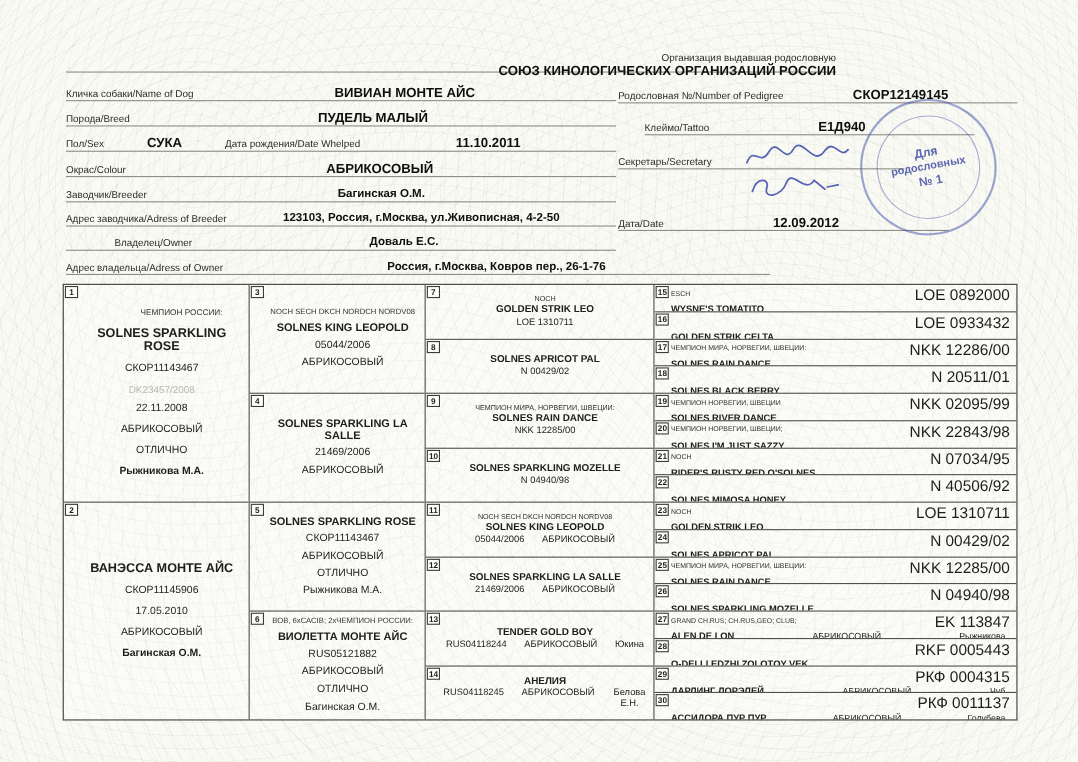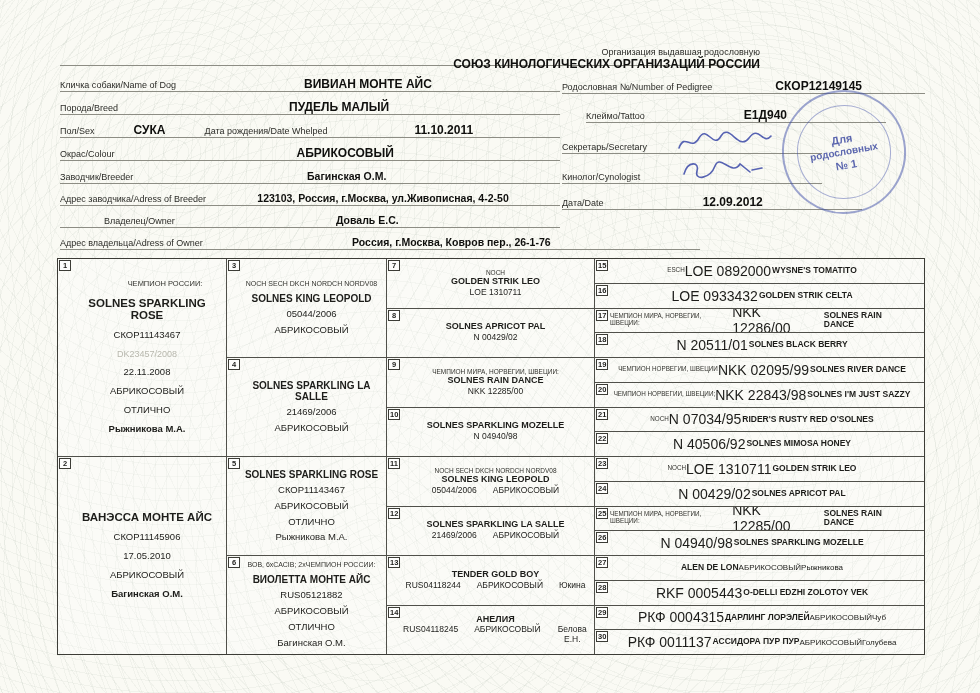--- a/index.html
+++ b/index.html
@@ -32,21 +32,21 @@
   .pcol+.pcol{border-left:1px solid #50504a;}
   .c1{width:168px;} .c2{width:160px;} .c3{width:208px;} .c4{flex:1;}
   .cell{position:relative;flex:1;overflow:hidden;}
   .pcol .cell + .cell{border-top:1px solid #50504a;}
   .num{position:absolute;top:1px;left:1px;min-width:12px;height:11px;padding:0 1px;border:1px solid #3c3c36;
     font-size:7.5px;font-weight:700;display:flex;align-items:center;justify-content:center;background:rgba(255,255,255,.7);z-index:2;}
   .cell div:empty,.cell span:empty{display:none;}
   .g1,.g2{display:flex;flex-direction:column;align-items:center;justify-content:center;text-align:center;padding:4px 6px 4px 16px;}
   .g1{gap:8px;} .g2{gap:5px;}
   .g3{display:flex;flex-direction:column;justify-content:center;text-align:center;gap:1px;padding:2px 6px 2px 16px;}
-  .g4{display:flex;flex-direction:row;justify-content:center;gap:1px;padding:1px 6px 1px 15px;}
+  .g4{display:flex;flex-direction:column;justify-content:space-between;gap:1px;padding:1px 6px 1px 15px;}
   .titles{font-size:6.5px;color:#33332e;line-height:1.1;}
   .g1 .titles{font-size:7.5px;margin-left:36px;} .g2 .titles{font-size:7px;}
   .nm{font-weight:700;line-height:1.1;}
   .g1 .nm{font-size:11.5px;} .g2 .nm{font-size:10px;} .g3 .nm{font-size:9px;} .g4 .nm{font-size:8.5px;}
   .reg,.dt,.clr,.grade,.brd{font-size:9.5px;line-height:1.15;}
   .g1 .brd{font-weight:700;}
   .reg2{font-size:9px;color:#b7b7ad;}
   .g3 .meta{display:flex;justify-content:center;gap:16px;font-size:8.5px;}
   .g3 .meta span{font-size:8.5px;}
   .g4 .l1{display:flex;align-items:center;}
@@ -104,23 +104,20 @@
     <span class="lbl">Родословная №/Number of Pedigree</span>
     <span class="val">СКОР12149145</span>
   </div>
   <div class="hrow" style="left:586px;top:105px;width:300px;">
     <span class="lbl">Клеймо/Tattoo</span>
     <span class="val">Е1Д940</span>
   </div>
   <div class="hrow" style="left:562px;top:136px;width:260px;">
     <span class="lbl">Секретарь/Secretary</span>
   </div>
-  <div class="hrow" style="left:562px;top:166px;width:260px;">
-    <span class="lbl">Кинолог/Cynologist</span>
-  </div>
   <div class="hrow" style="left:562px;top:192px;width:300px;">
     <span class="lbl">Дата/Date</span>
     <span class="val">12.09.2012</span>
   </div>
 
   <svg class="sig" style="left:675px;top:128px;" width="100" height="28" viewBox="0 0 100 28">
     <path d="M4 20 C10 4, 16 24, 24 10 S 38 22, 46 8 S 64 24, 74 10 S 88 18, 96 8"></path>
   </svg>
   <svg class="sig" style="left:678px;top:156px;" width="90" height="30" viewBox="0 0 90 30">
     <path d="M6 18 C10 4, 22 6, 19 15 C 16 25, 32 23, 37 10 S 54 21, 62 8 L 72 16 M74 14 L 84 12"></path>
@@ -371,20 +368,24 @@
         <span class="num">26</span>
         <div class="l1">
             <span class="reg">N 04940/98</span>
           </div>
         <div class="l2">
             <span class="nm">SOLNES SPARKLING MOZELLE</span>
           </div>
       </div>
       <div class="cell g4">
         <span class="num">27</span>
+        <div class="l1">
+            <span class="titles">GRAND CH.RUS; CH.RUS,GEO; CLUB;</span>
+            <span class="reg">EK 113847</span>
+          </div>
         <div class="l2">
             <span class="nm">ALEN DE LON</span>
             <span class="clr">АБРИКОСОВЫЙ</span>
             <span class="brd">Рыжникова</span>
           </div>
       </div>
       <div class="cell g4">
         <span class="num">28</span>
         <div class="l1">
             <span class="reg">RKF 0005443</span>

